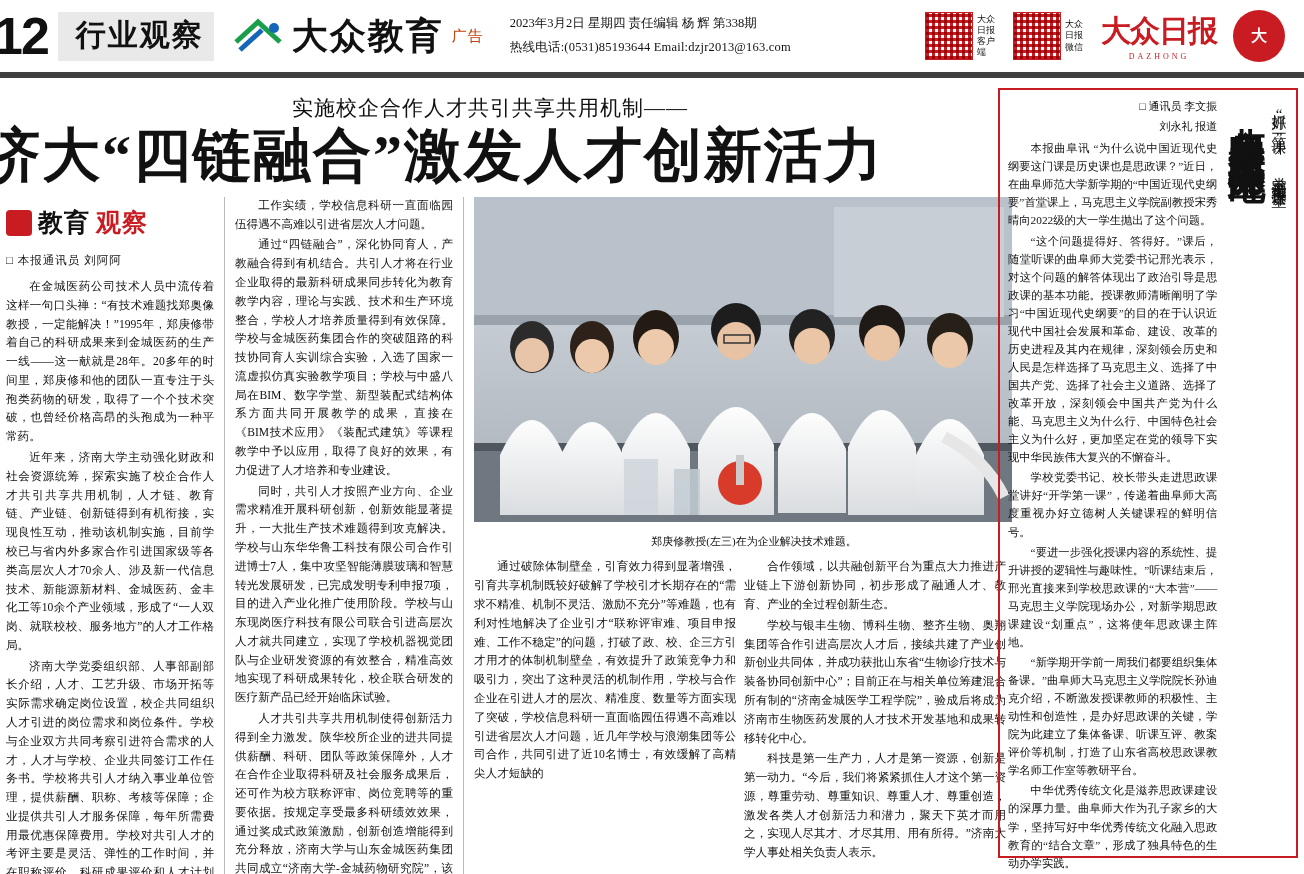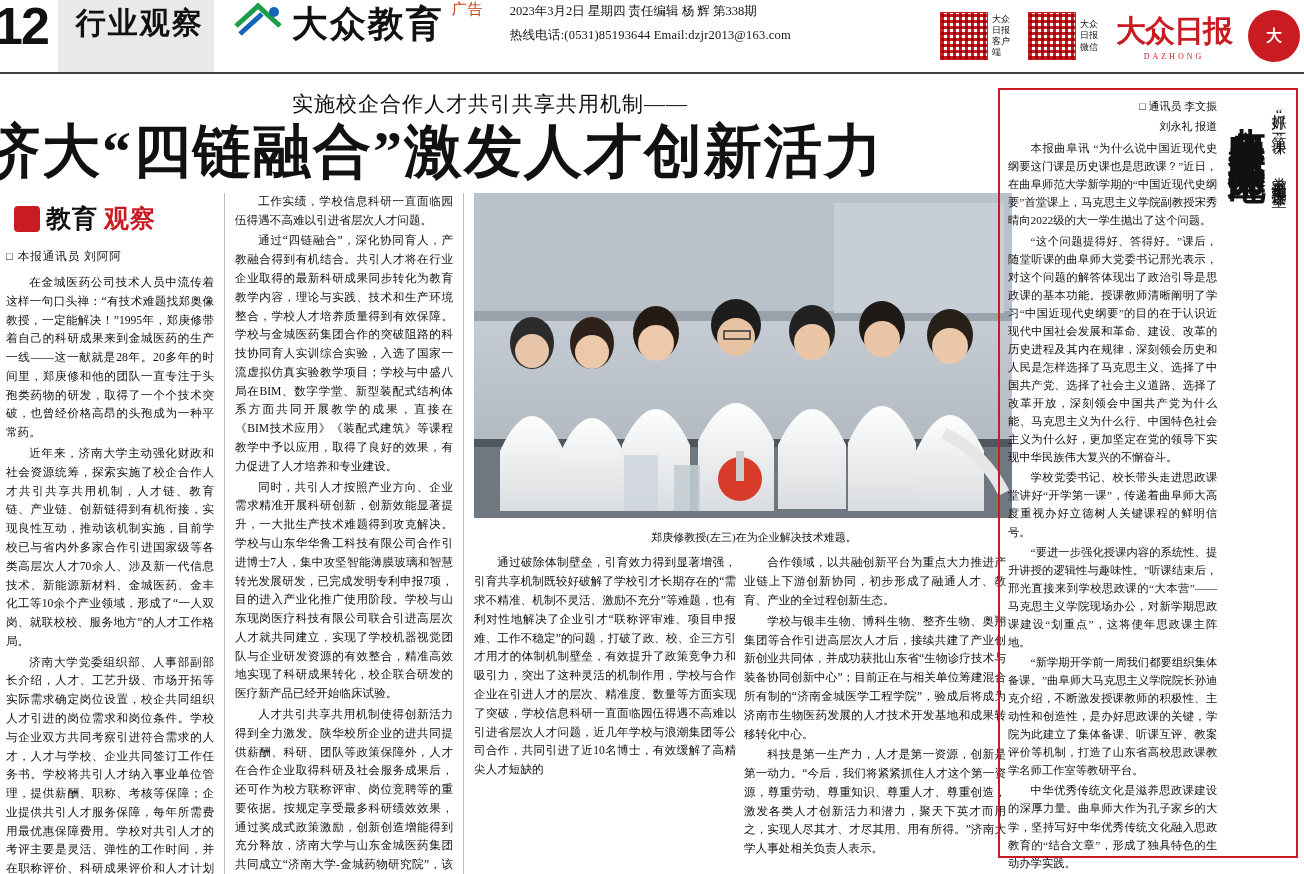--- a/index.html
+++ b/index.html
@@ -8,22 +8,22 @@
     background:#ffffff;
     font-family:"Liberation Serif","DejaVu Serif",serif;
     color:#111;
     overflow:hidden;
     position:relative;
   }
   .page{position:relative;width:1304px;height:874px;}
 
   
   .masthead{
-    position:relative;height:72px;border-bottom:2px solid #404040;
-    display:flex;
+    position:relative;height:72px;border-bottom:6px solid #404040;
+    display:flex;align-items:center;
   }
   .page-num{
     font-size:52px;font-weight:bold;line-height:1;
     margin-left:-6px;padding-right:10px;letter-spacing:-2px;
     color:#111;font-family:"Liberation Sans",sans-serif;
   }
   .sect-name{
     font-size:30px;font-weight:bold;letter-spacing:2px;
     background:#e9e9e9;padding:3px 10px 5px 18px;margin-right:18px;
   }
@@ -33,21 +33,21 @@
   .brand-zh{
     font-size:36px;font-weight:bold;letter-spacing:2px;color:#111;
   }
   .brand-ad{
     font-size:15px;color:#c2410c;margin-left:8px;letter-spacing:1px;
   }
   .issue-info{
     margin-left:26px;font-size:12.5px;line-height:1.9;color:#111;
   }
   .issue-info .l2{letter-spacing:.2px;}
-  .qr-wrap{margin-left:auto;display:flex;align-items:center;gap:10px;padding-right:4px;}
+  .qr-wrap{margin-left:auto;display:flex;align-items:center;gap:10px;padding-right:19px;}
   .qr-item{display:flex;align-items:center;gap:4px;}
   .qr{width:46px;height:46px;background:
      repeating-linear-gradient(0deg,#c81c22 0 3px,#fff 3px 6px),
      repeating-linear-gradient(90deg,#c81c22 0 3px,transparent 3px 6px);
      background-blend-mode:multiply;border:1px solid #c81c22;}
   .qr-cap{font-size:9px;line-height:1.25;color:#111;width:26px;}
   .dz-logo{font-size:30px;font-weight:bold;color:#c81c22;letter-spacing:-1px;font-family:"Liberation Sans",sans-serif;}
   .dz-sub{font-size:8px;color:#c81c22;letter-spacing:3px;text-align:center;}
   .dz-badge{
     width:52px;height:52px;border-radius:50%;background:#c81c22;color:#fff;
@@ -66,21 +66,21 @@
   }
 
   
   .body-area{position:relative;display:flex;margin-top:10px;padding:0 6px;}
   .col{font-size:11.6px;line-height:1.62;text-align:justify;color:#111;}
   .col p{margin:0 0 2px 0;text-indent:2em;}
   .colA{width:208px;padding-right:10px;}
   .colB{width:218px;padding:0 10px;border-left:1px solid #bbb;}
   .colC{width:560px;padding:0 10px;border-left:1px solid #bbb;}
 
-  .edu-badge{display:flex;align-items:center;gap:6px;margin:6px 0 8px 8px;}
+  .edu-badge{display:flex;align-items:center;gap:6px;margin:6px 0 8px 0;}
   .edu-badge .ico{width:26px;height:26px;background:#c81c22;border-radius:4px;position:relative;}
   .edu-badge .t1{font-size:25px;font-weight:bold;color:#111;letter-spacing:1px;}
   .edu-badge .t2{font-size:25px;font-weight:bold;color:#c81c22;letter-spacing:1px;}
   .byline{font-size:11.5px;margin:4px 0 8px 0;letter-spacing:1px;}
 
   
   .photo-wrap{margin:0 0 4px 0;}
   .photo{
     width:538px;height:325px;position:relative;overflow:hidden;
     background:linear-gradient(#c9cfd6,#8f98a3);

